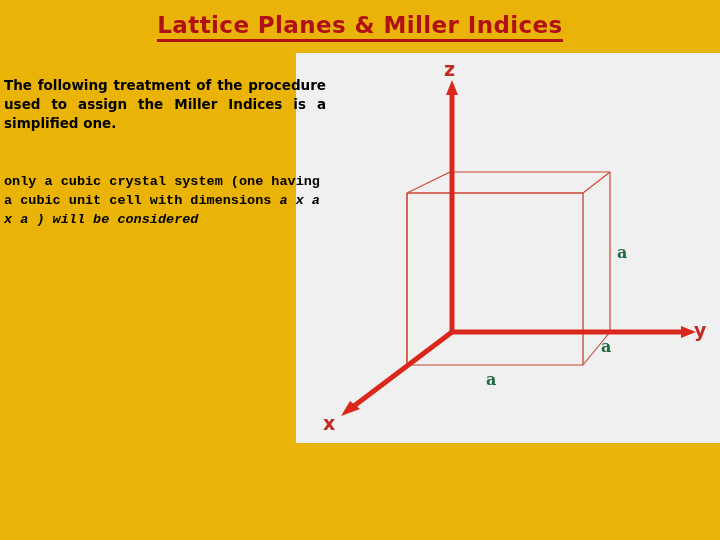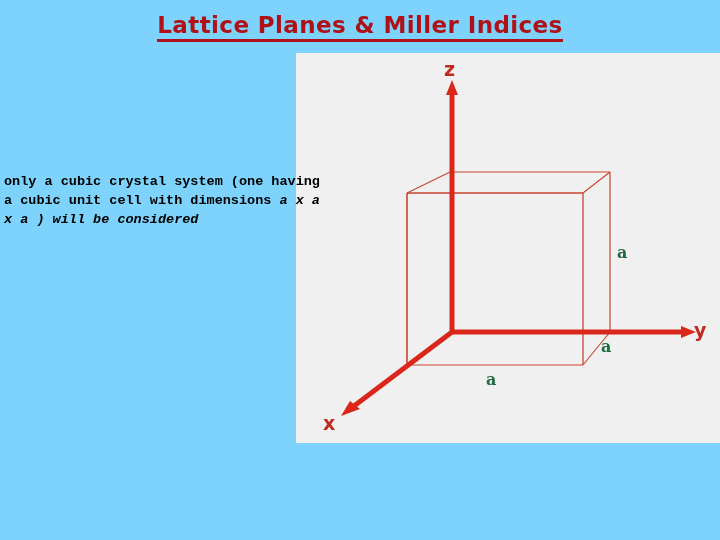--- a/index.html
+++ b/index.html
@@ -14,21 +14,21 @@
     overflow: hidden;
     position: relative;
   }
 
   #slide {
     position: absolute;
     left: 0;
     top: 0;
     width: 720px;
     height: 540px;
-    background: #7dd3fc;
+    background: #eab308;
   }
 
   
   #figure-panel {
     position: absolute;
     left: 296px;
     top: 53px;
     width: 424px;
     height: 390px;
     background: #f0f0f0;
@@ -111,20 +111,21 @@
 <body>
 
 <div id="slide">
 
   <div id="figure-panel"></div>
 
   <div id="slide-title">
     <span class="ttl-underline">Lattice Planes &amp; Miller Indices</span>
   </div>
 
+  <div class="body-text" id="para-1">The following treatment of the procedure used to assign the Miller Indices is a simplified one.</div>
 
   <div class="body-text" id="para-2">
     <span>only a cubic crystal system (one having a cubic unit cell with dimensions </span><span class="ital">a x a x a ) will be considered</span>
   </div>
 
   <svg id="diagram" viewBox="0 0 720 540" xmlns="http://www.w3.org/2000/svg">
 
     <g stroke="#c9452f" fill="none">
 
       <line x1="450" y1="172" x2="610" y2="172" stroke-width="1.2"></line>

